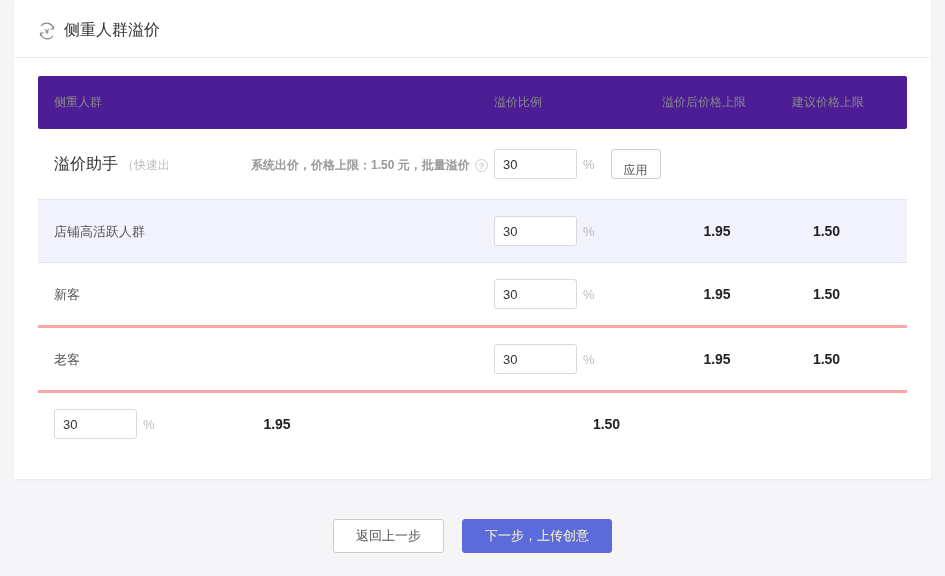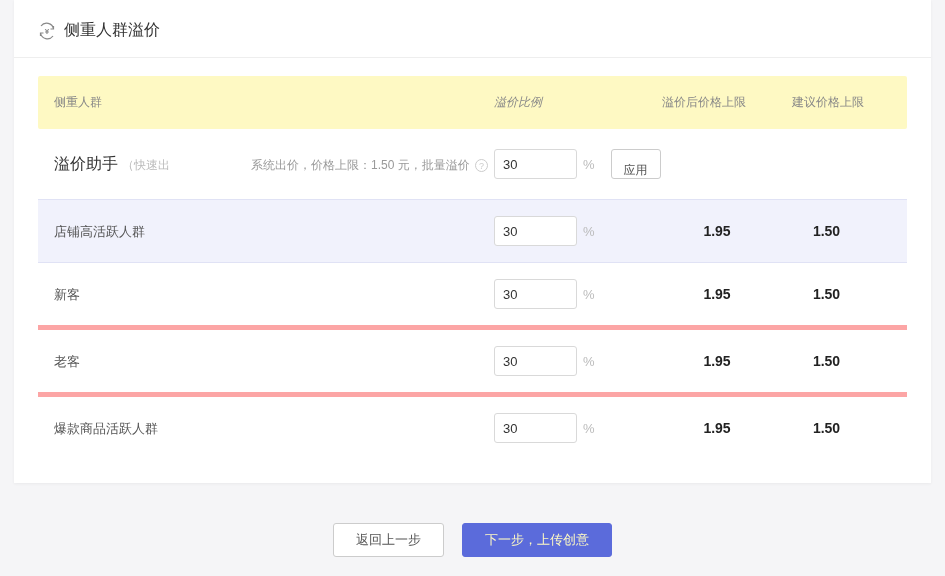--- a/index.html
+++ b/index.html
@@ -34,32 +34,32 @@
   font-weight: 500;
   color: #333;
 }
 .card-body {
   padding: 18px 24px 24px;
 }
 .table {
   width: 100%;
 }
 .thead {
-  background: #fef9c3;
+  background: #4c1d95;
   display: flex;
   padding: 18px 16px;
   border-radius: 2px;
 }
 .th {
   font-size: 12px;
   color: #888;
   font-weight: 400;
 }
 .col-group { flex: 0 0 440px; }
-.col-ratio { flex: 0 0 168px; font-style: italic; }
+.col-ratio { flex: 0 0 168px; }
 .col-after { flex: 0 0 130px; }
 .col-suggest { flex: 1; }
 
 .helper-row {
   display: flex;
   align-items: center;
   padding: 20px 16px;
 }
 .helper-title {
   font-size: 16px;
@@ -68,20 +68,21 @@
 }
 .helper-sub {
   font-size: 12px;
   color: #bbb;
   margin-left: 4px;
 }
 .helper-desc {
   font-size: 12px;
   color: #999;
   margin-left: auto;
+  font-weight: bold;
 }
 .helper-left {
   flex: 0 0 440px;
   display: flex;
   align-items: baseline;
   justify-content: space-between;
   gap: 33px;
 }
 .helper-mid {
   flex: 0 0 168px;
@@ -128,21 +129,21 @@
   align-items: center;
   justify-content: center;
   margin-left: 2px;
   margin-right: 6px;
 }
 
 .row {
   display: flex;
   align-items: center;
   padding: 16px 16px;
-  border-top: 5px solid #fca5a5;
+  border-top: 3px solid #fca5a5;
 }
 .row.highlight {
   background: #f1f2fc;
   border-top: 1px solid #e0e2f5;
   border-bottom: 1px solid #e0e2f5;
 }
 .row + .row.highlight,
 .row.highlight + .row {
   border-top: none;
 }
@@ -254,21 +255,20 @@
           <div class="row">
             <div class="row-c1"><span class="name">老客</span></div>
             <div class="row-c2">
               <input class="input-box" value="30" style="">
               <span class="percent">%</span>
             </div>
             <div class="row-c3"><span class="val">1.95</span></div>
             <div class="row-c4"><span class="val">1.50</span></div>
           </div>
           <div class="row">
-            <div class="row-c1"><span class="name">爆款商品活跃人群</span></div>
             <div class="row-c2">
               <input class="input-box" value="30" style="">
               <span class="percent">%</span>
             </div>
             <div class="row-c3"><span class="val">1.95</span></div>
             <div class="row-c4"><span class="val">1.50</span></div>
           </div>
         </div>
 
     </div>

